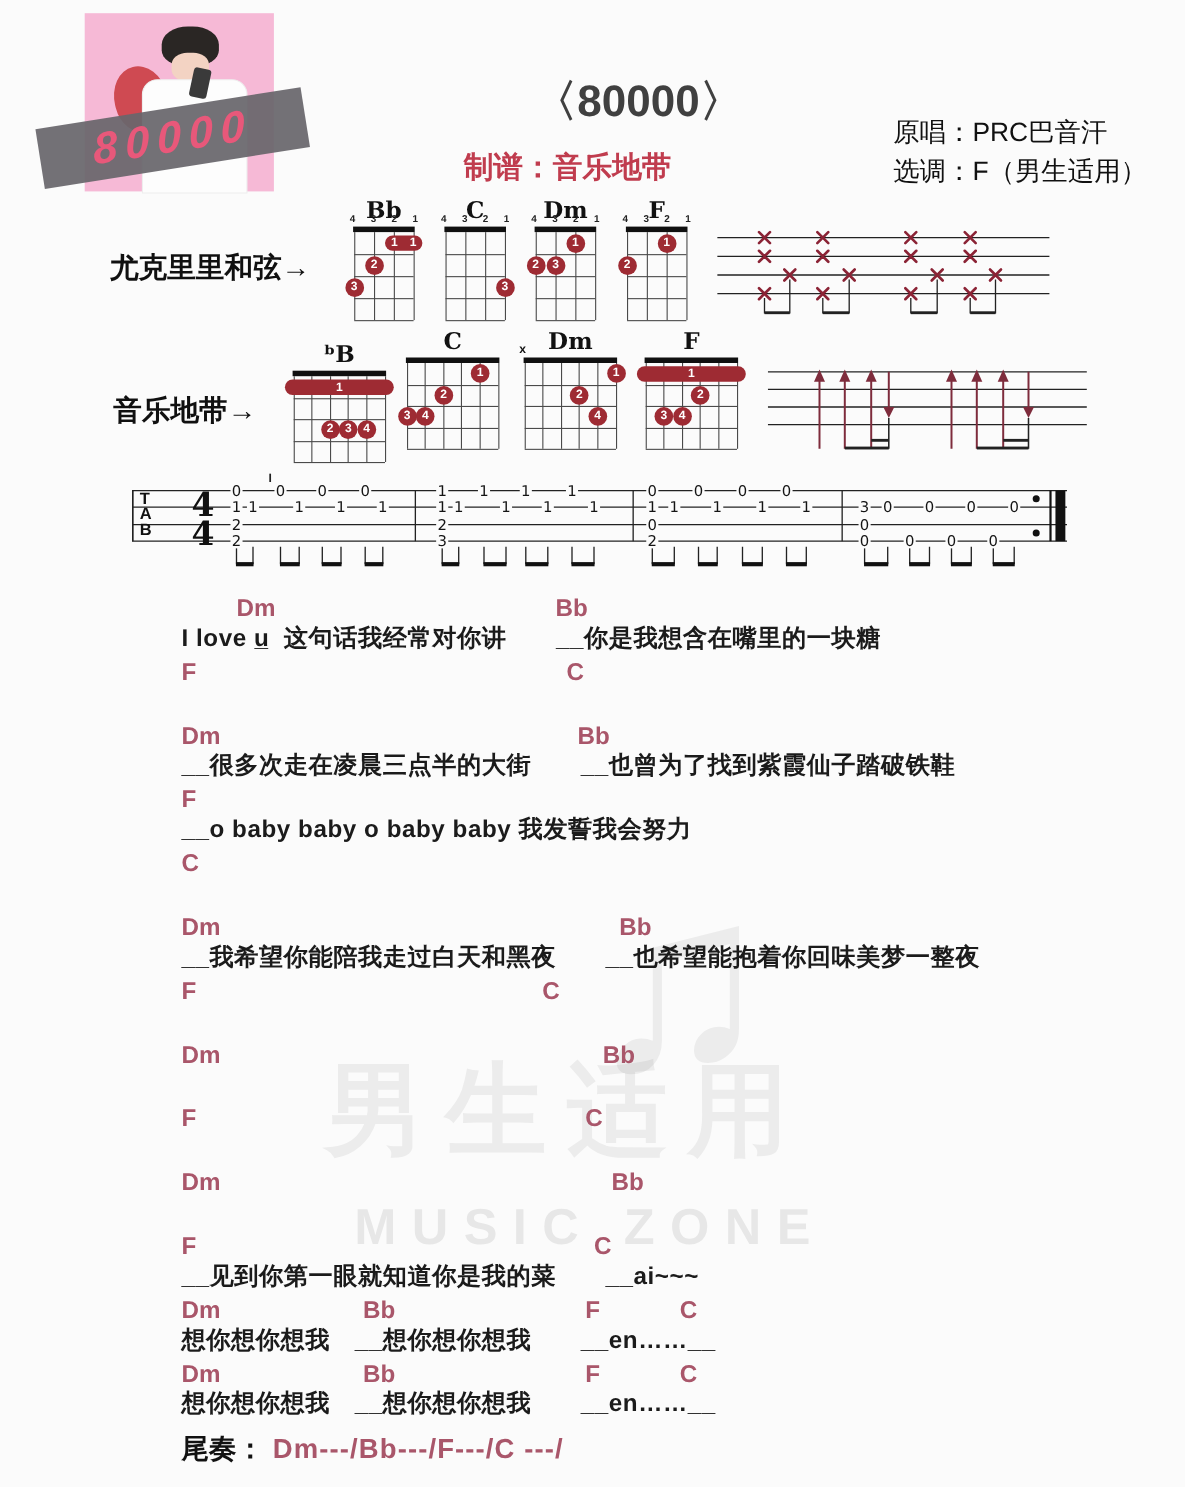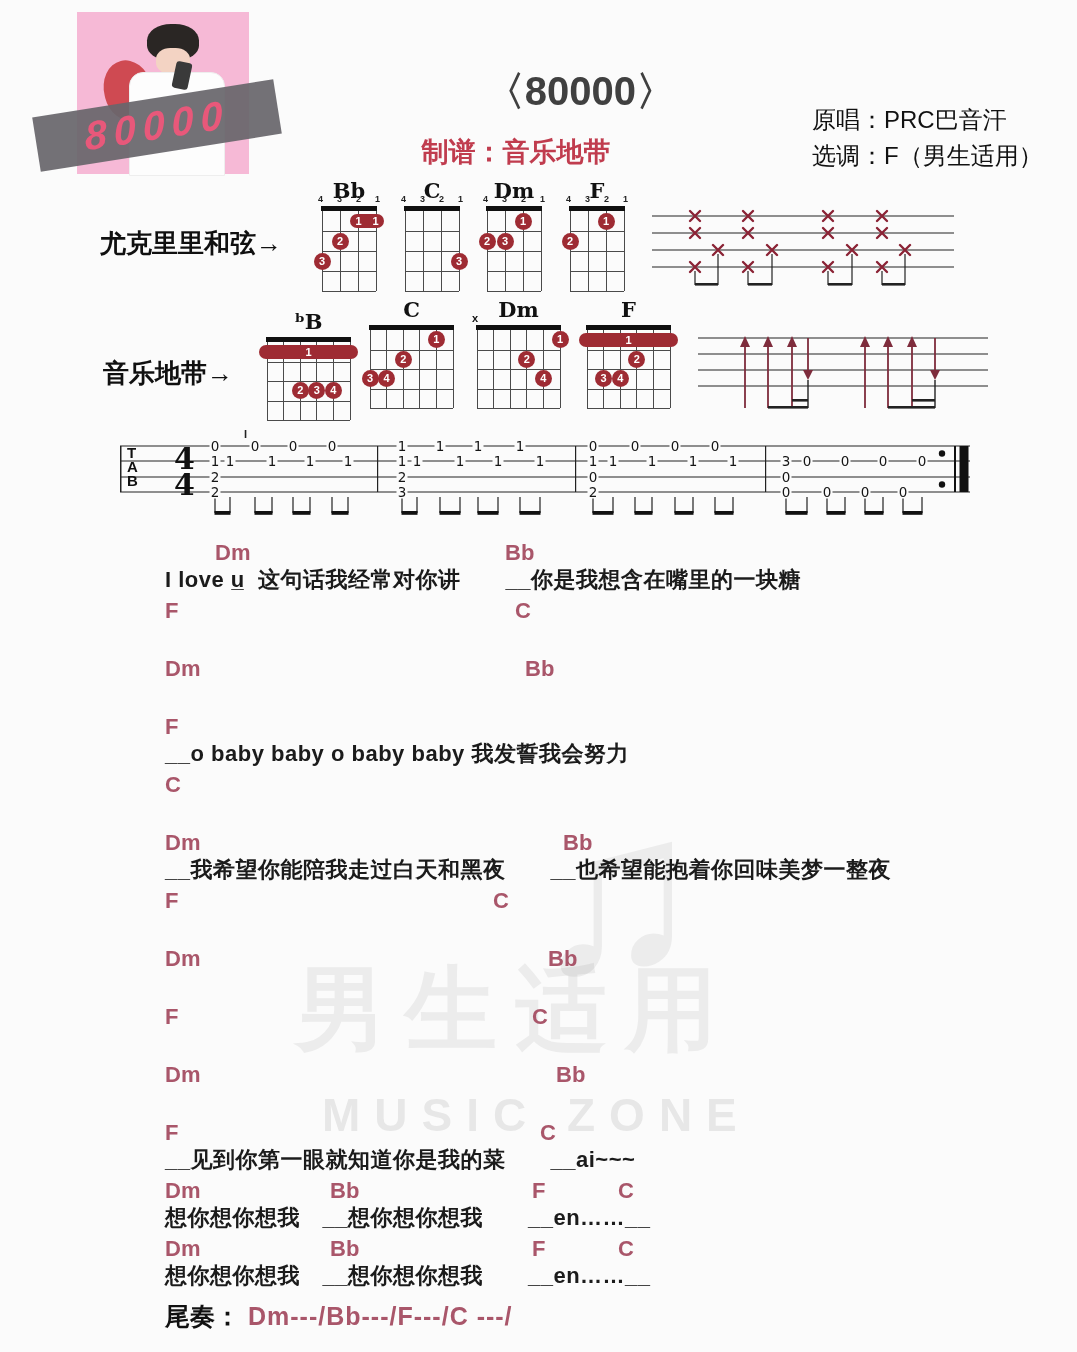--- a/index.html
+++ b/index.html
@@ -474,20 +474,21 @@
       <span class="chordname" style="left:340px">Bb</span>
       <div class="lyr-text">I love u̲  这句话我经常对你讲　　__你是我想含在嘴里的一块糖</div>
     </div>
     <div class="lyr-block">
       <span class="chordname" style="left:0px">F</span>
       <span class="chordname" style="left:350px">C</span>
     </div>
     <div class="lyr-block">
       <span class="chordname" style="left:0px">Dm</span>
       <span class="chordname" style="left:360px">Bb</span>
+      <div class="lyr-text">__很多次走在凌晨三点半的大街　　__也曾为了找到紫霞仙子踏破铁鞋</div>
     </div>
     <div class="lyr-block">
       <span class="chordname" style="left:0px">F</span>
       <div class="lyr-text">__o baby baby o baby baby 我发誓我会努力</div>
     </div>
     <div class="lyr-block">
       <span class="chordname" style="left:0px">C</span>
     </div>
     <div class="lyr-block">
       <span class="chordname" style="left:0px">Dm</span>

